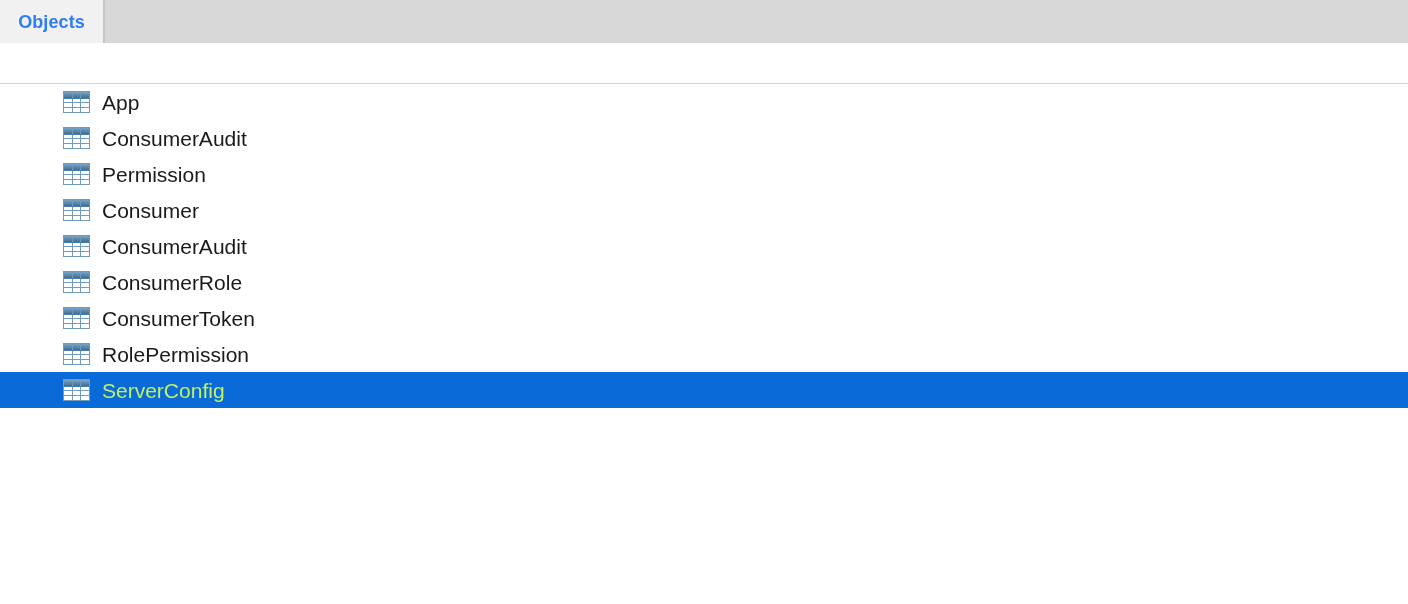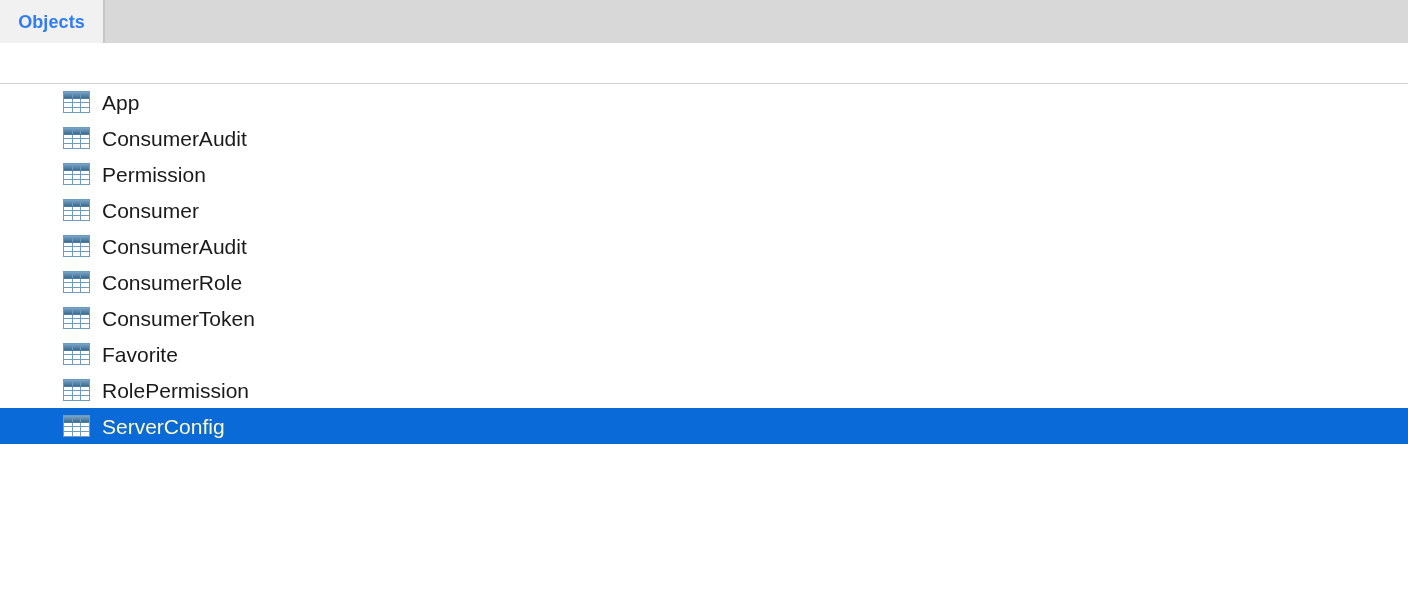--- a/index.html
+++ b/index.html
@@ -78,21 +78,21 @@
     display: block;
   }
   .obj-label {
     margin-left: 12px;
     font-size: 21px;
     color: #1a1a1a;
     line-height: 1;
     white-space: nowrap;
   }
   .obj-row.selected .obj-label {
-    color: #fef9c3;
+    color: #bef264;
   }
 </style>
 </head>
 <body>
 
 <div class="tabbar">
   <div class="tab">
     <span class="tab-label">Objects</span>
   </div>
   <div class="tabbar-rest"></div>
@@ -268,42 +268,20 @@
           <rect x="1" y="1" width="25" height="6" fill="url(#hdr)"></rect>
           <g stroke="#6f9cbd" stroke-width="1">
             <line x1="1" y1="11.5" x2="26" y2="11.5"></line>
             <line x1="1" y1="16.5" x2="26" y2="16.5"></line>
             <line x1="9.5" y1="1" x2="9.5" y2="21"></line>
             <line x1="17.5" y1="1" x2="17.5" y2="21"></line>
           </g>
           <line x1="1" y1="7.5" x2="26" y2="7.5" stroke="#4a7ea8" stroke-width="1"></line>
         </svg>
       </span>
-      <span class="obj-label">Favorite</span>
-    </div>
-    <div class="obj-row">
-      <span style="display: flex;">
-        <svg class="obj-icon" viewBox="0 0 27 22" xmlns="http://www.w3.org/2000/svg">
-          <defs>
-            <linearGradient id="hdr" x1="0" y1="0" x2="0" y2="1">
-              <stop offset="0%" stop-color="#7aa4c4"></stop>
-              <stop offset="100%" stop-color="#3d6c94"></stop>
-            </linearGradient>
-          </defs>
-          <rect x="0.5" y="0.5" width="26" height="21" fill="#ffffff" stroke="#6f9cbd" stroke-width="1"></rect>
-          <rect x="1" y="1" width="25" height="6" fill="url(#hdr)"></rect>
-          <g stroke="#6f9cbd" stroke-width="1">
-            <line x1="1" y1="11.5" x2="26" y2="11.5"></line>
-            <line x1="1" y1="16.5" x2="26" y2="16.5"></line>
-            <line x1="9.5" y1="1" x2="9.5" y2="21"></line>
-            <line x1="17.5" y1="1" x2="17.5" y2="21"></line>
-          </g>
-          <line x1="1" y1="7.5" x2="26" y2="7.5" stroke="#4a7ea8" stroke-width="1"></line>
-        </svg>
-      </span>
       <span class="obj-label">RolePermission</span>
     </div>
     <div class="obj-row selected">
       <span style="display: flex;">
         <svg class="obj-icon" viewBox="0 0 27 22" xmlns="http://www.w3.org/2000/svg">
           <defs>
             <linearGradient id="hdr" x1="0" y1="0" x2="0" y2="1">
               <stop offset="0%" stop-color="#7aa4c4"></stop>
               <stop offset="100%" stop-color="#3d6c94"></stop>
             </linearGradient>

